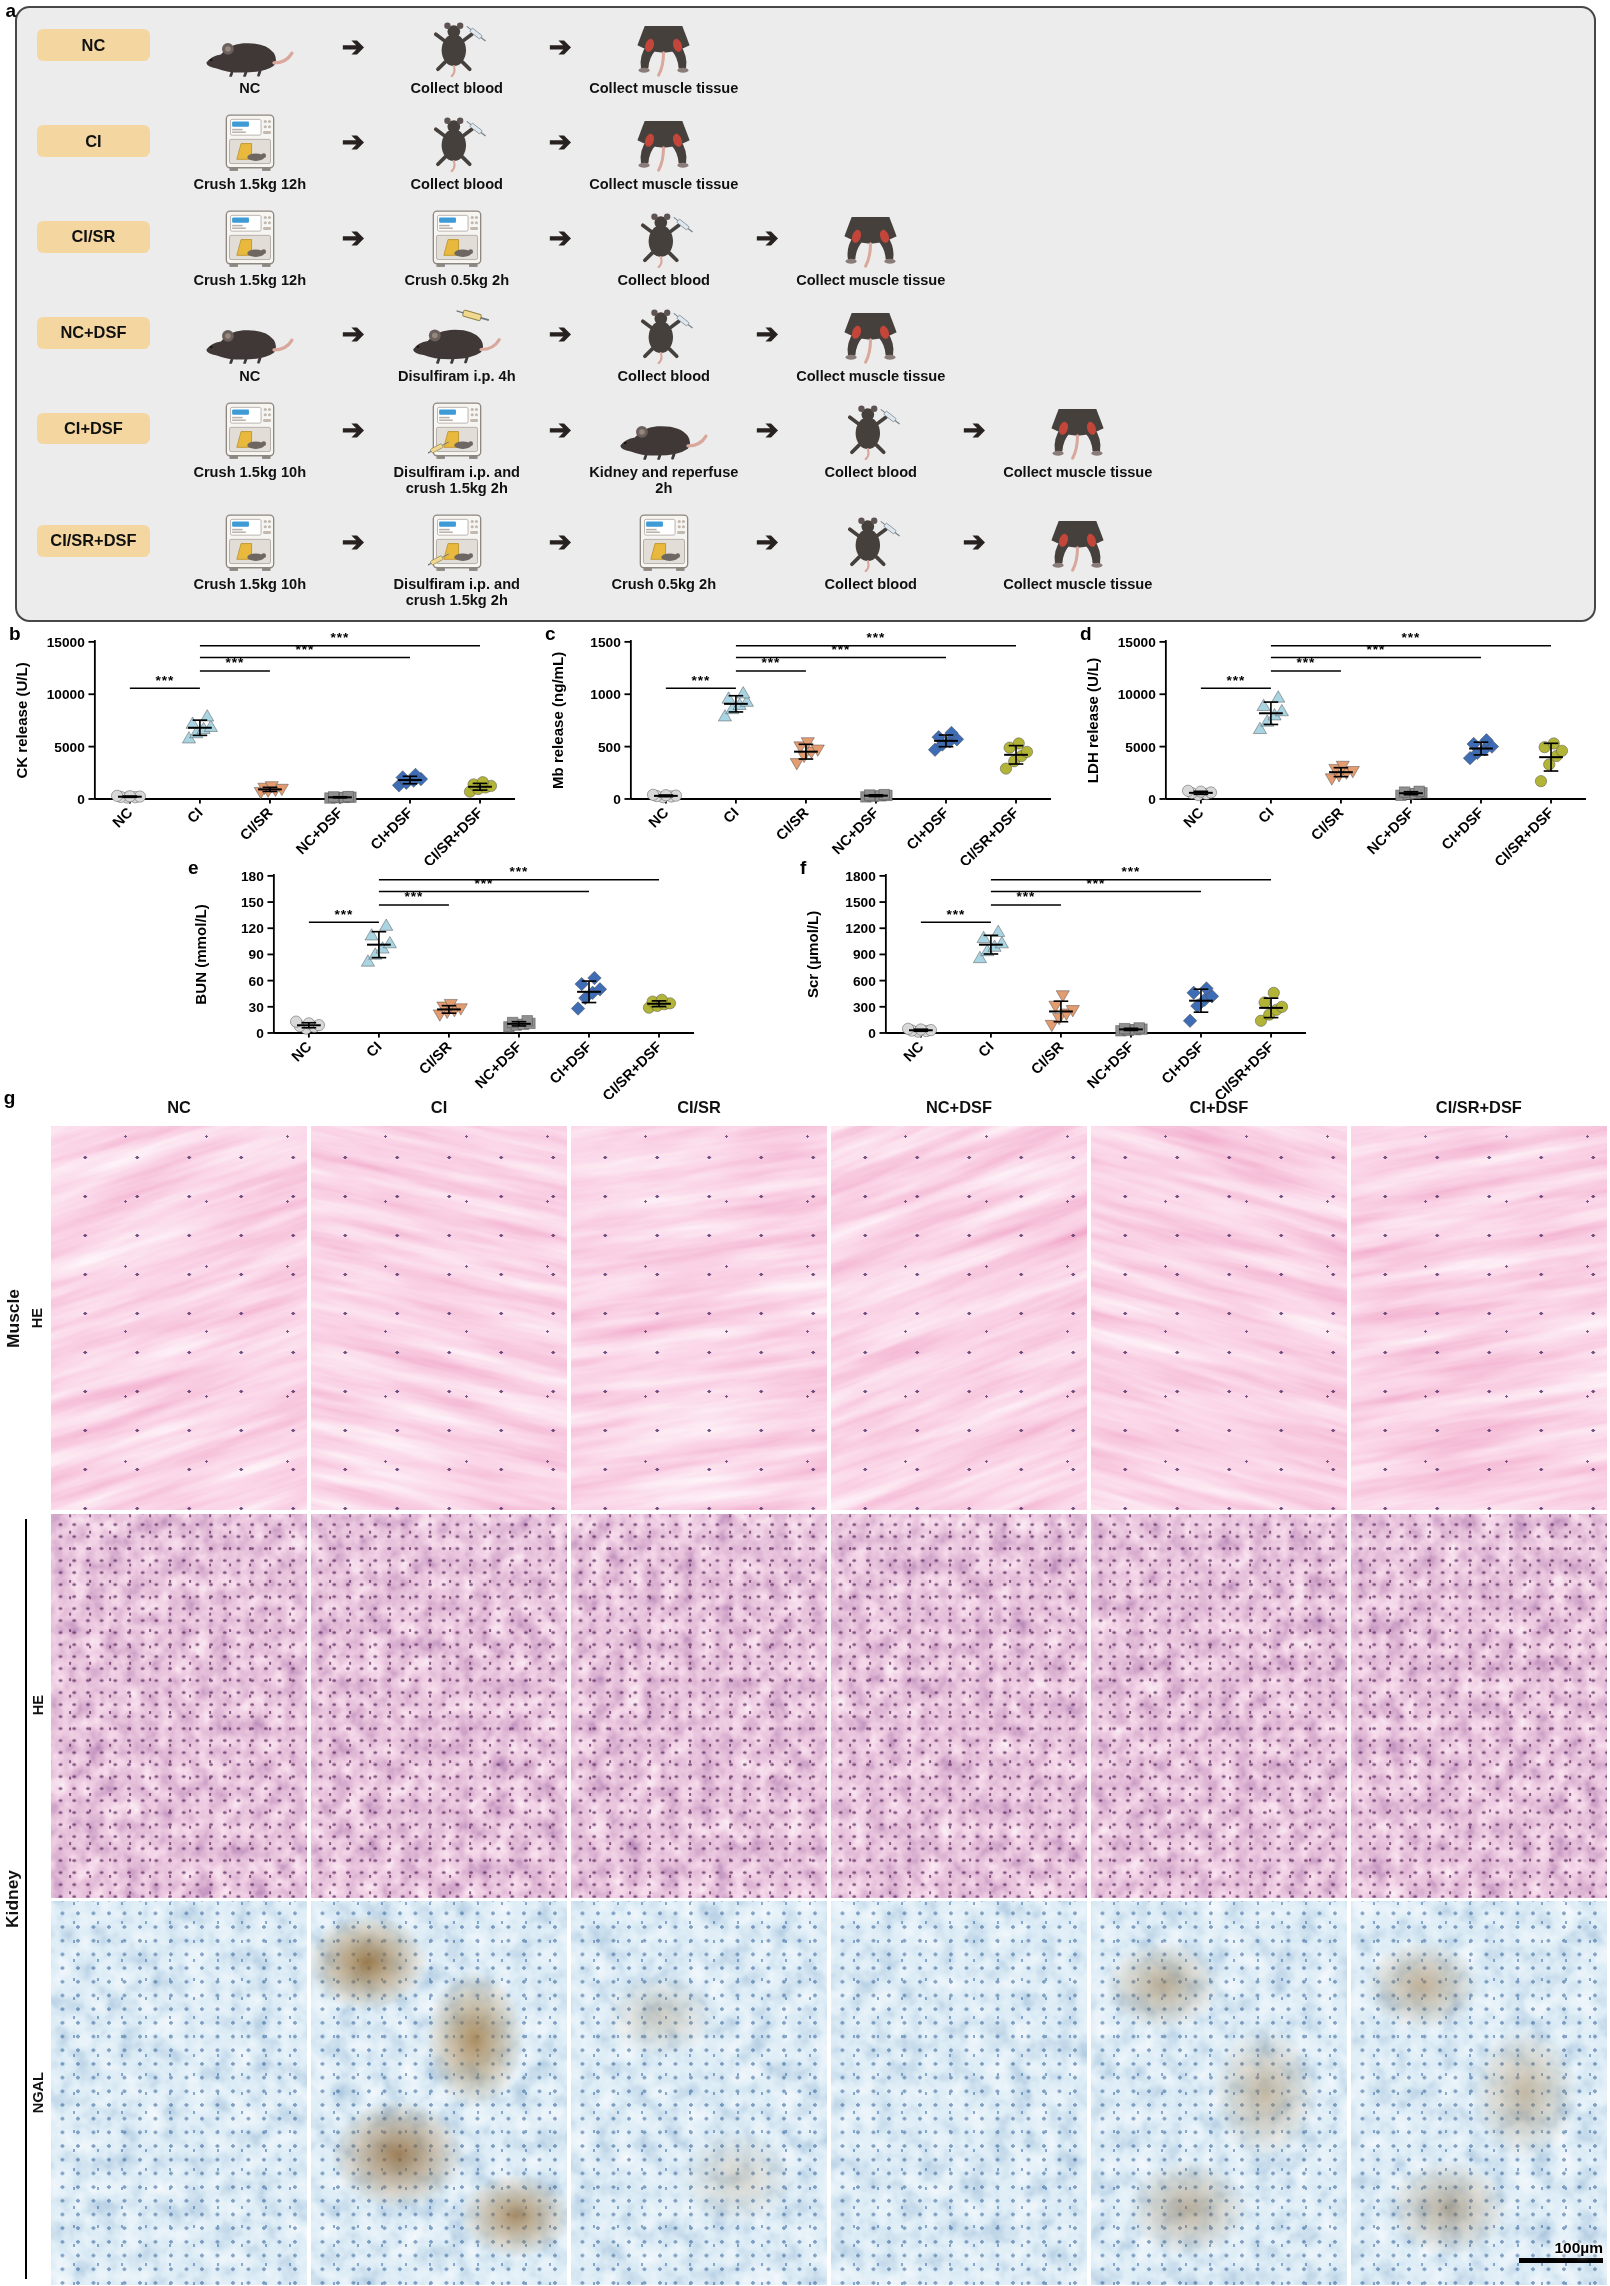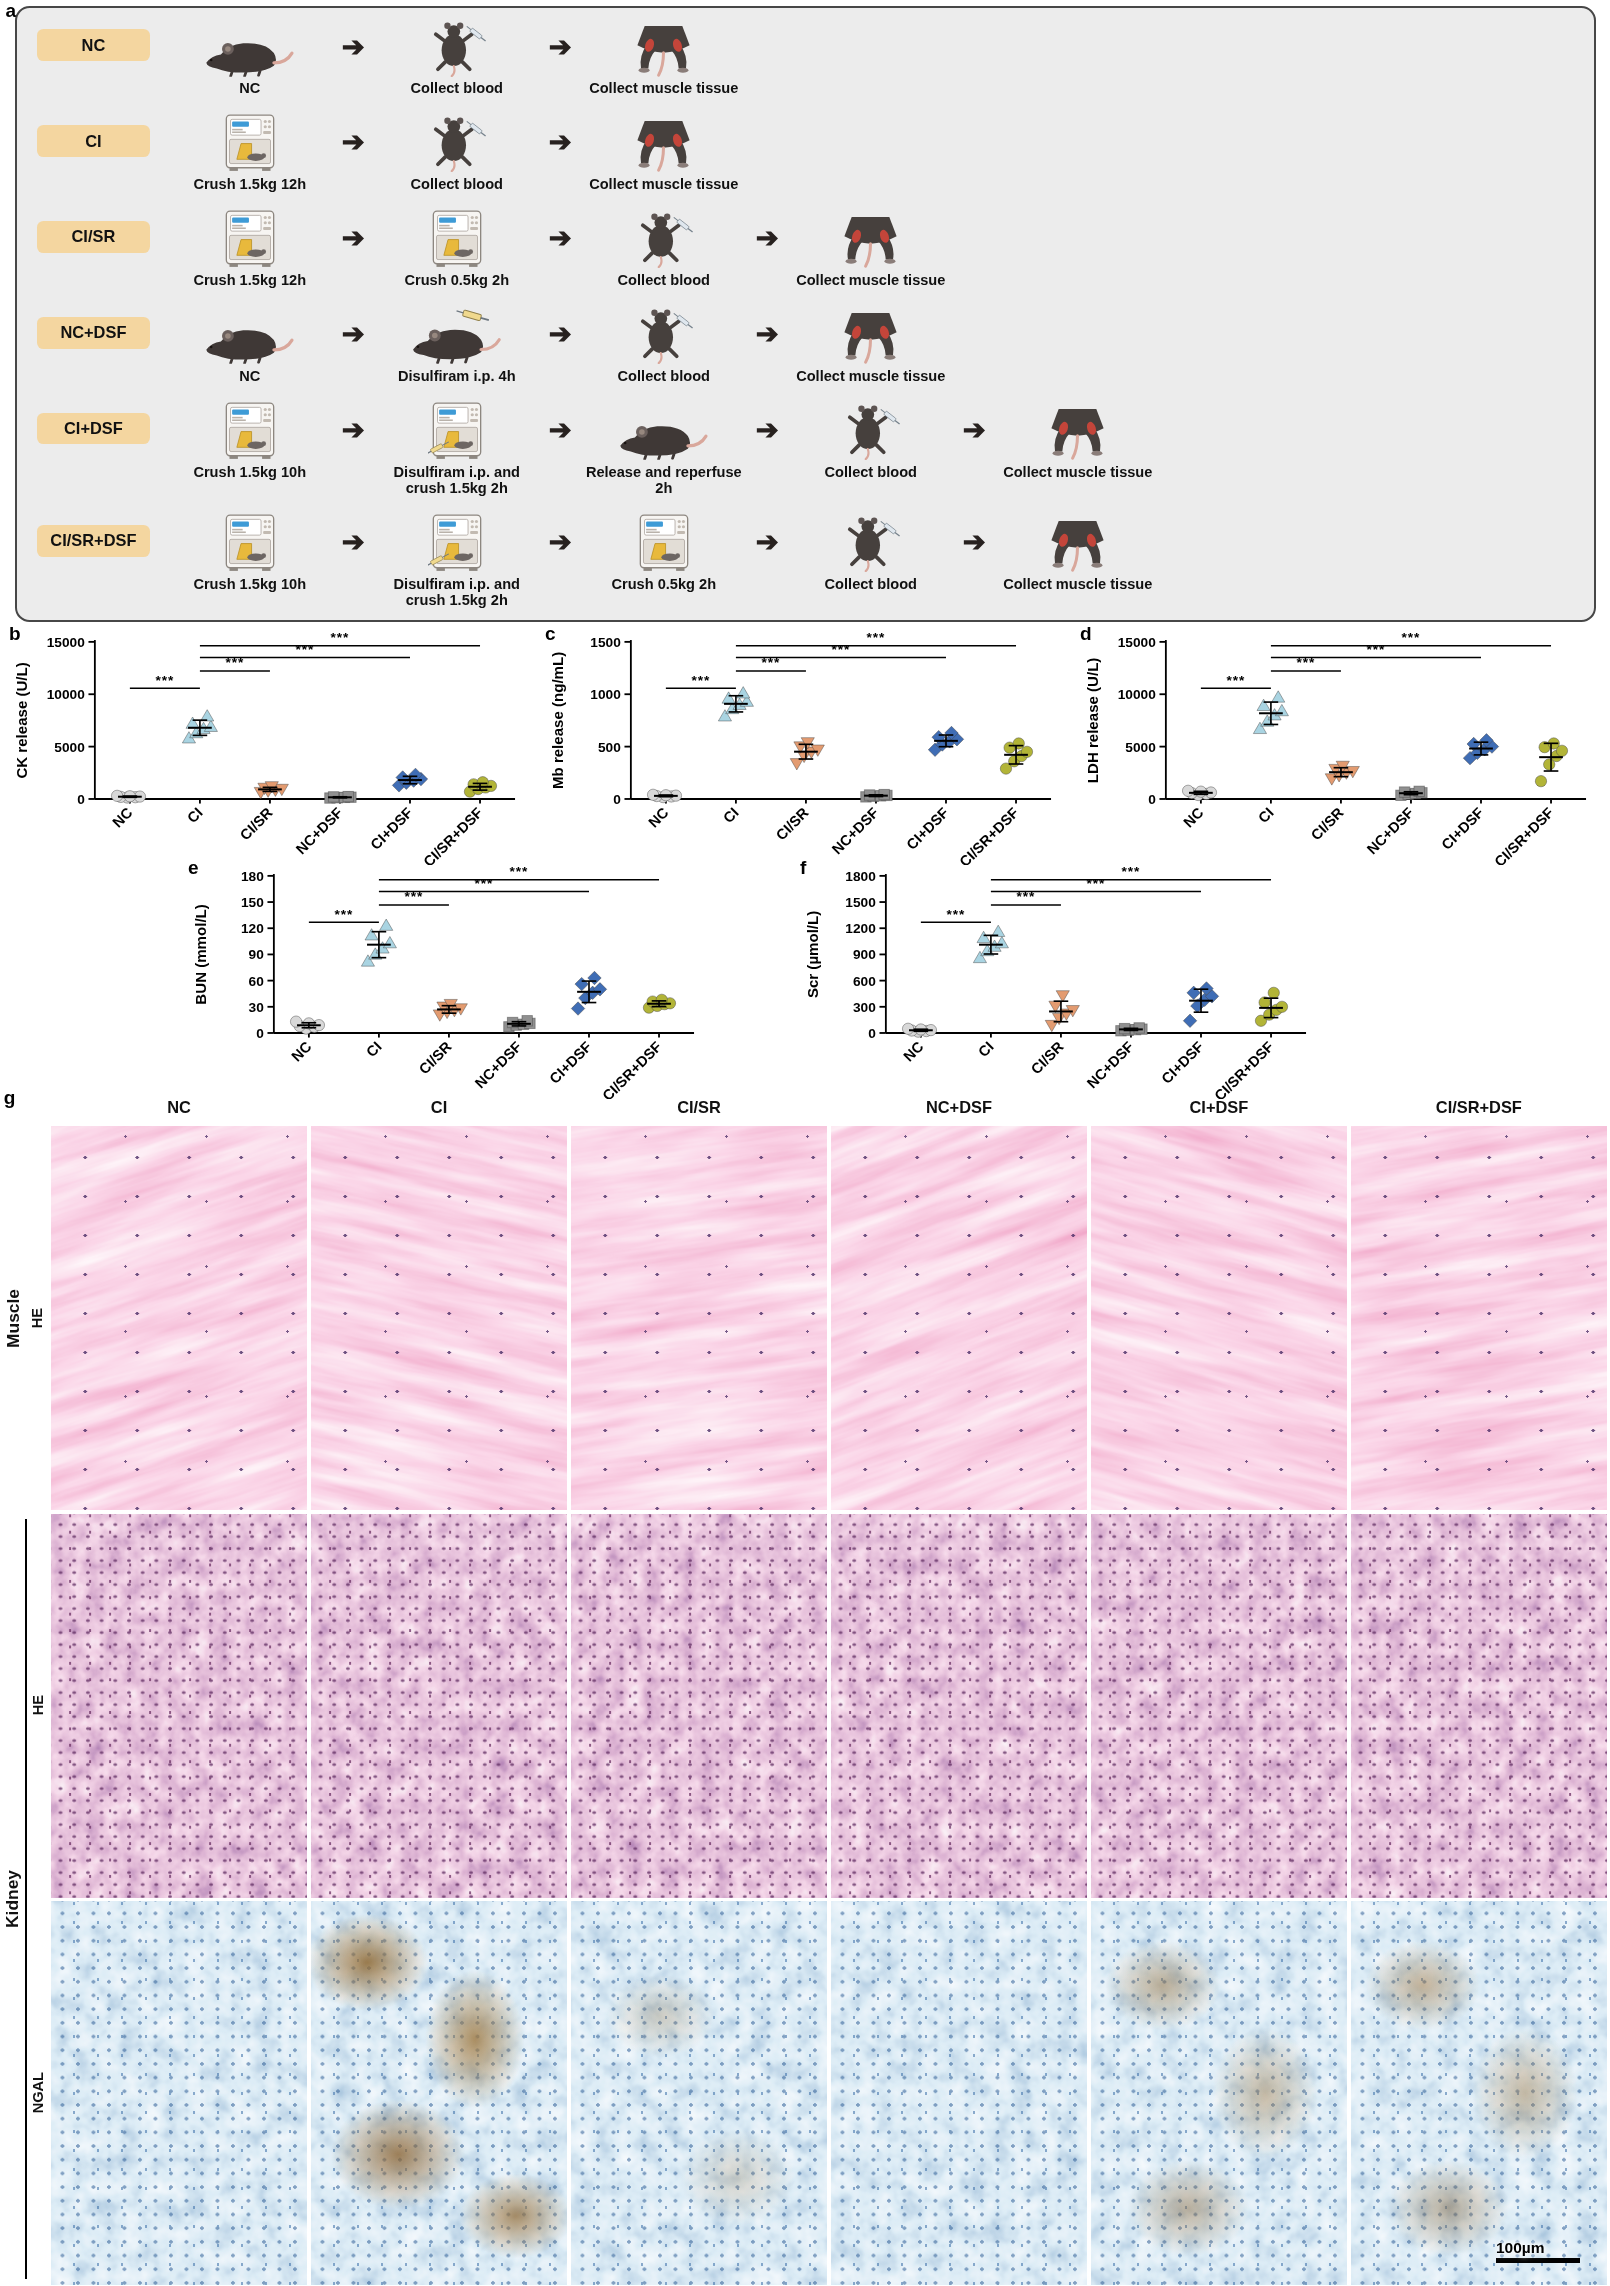--- a/index.html
+++ b/index.html
@@ -60,21 +60,21 @@
       radial-gradient(73px 91px at 68% 50%, rgba(158,118,64,.45), transparent 72%),
       radial-gradient(87px 69px at 38% 80%, rgba(142,102,52,.45), transparent 70%);}
   .brown.light{background:
       radial-gradient(78px 59px at 35% 30%, rgba(150,112,60,.28), transparent 70%),
       radial-gradient(82px 69px at 65% 72%, rgba(150,112,60,.24), transparent 70%);}
   .vwrap{position:absolute;display:flex;align-items:center;justify-content:center;}
   .vtext{writing-mode:vertical-rl;transform:rotate(180deg);font-weight:700;white-space:nowrap;}
   .vtext.organ{font-size:17.4px;}
   .vtext.stain{font-size:14.6px;}
   .kidney-line{position:absolute;width:1.8px;background:#000;}
-  .scalebar{position:absolute;right:31px;top:2239px;text-align:left;z-index:6;}
+  .scalebar{position:absolute;right:8px;top:2239px;text-align:right;z-index:6;}
   .scalebar-label{font-weight:700;font-size:15.5px;color:#000;
                   text-shadow:0 0 3.7px #fff,0 0 6.4px #fff,0 0 8.2px #fff;}
   .scalebar-bar{width:84px;height:5.5px;background:#000;margin-top:0.9px;}
   .hidden-defs{position:absolute;width:0;height:0;overflow:hidden;}
 </style>
 </head>
 <body>
 
 <div class="page">
 
@@ -324,21 +324,21 @@
               </div>
               <div class="step-caption">Disulfiram i.p. and crush 1.5kg 2h</div>
             </div>
             <div class="flow-arrow">➔</div>
             <div class="step">
               <div class="step-icon">
                 <svg width="91" height="45" viewBox="0 0 100 49">
                   <use href="#sym-mouse"></use>
                 </svg>
               </div>
-              <div class="step-caption">Release and reperfuse 2h</div>
+              <div class="step-caption">Kidney and reperfuse 2h</div>
             </div>
             <div class="flow-arrow">➔</div>
             <div class="step">
               <div class="step-icon">
                 <svg width="64" height="60" viewBox="0 0 70 66">
                   <use href="#sym-mouse-blood"></use>
                 </svg>
               </div>
               <div class="step-caption">Collect blood</div>
             </div>

